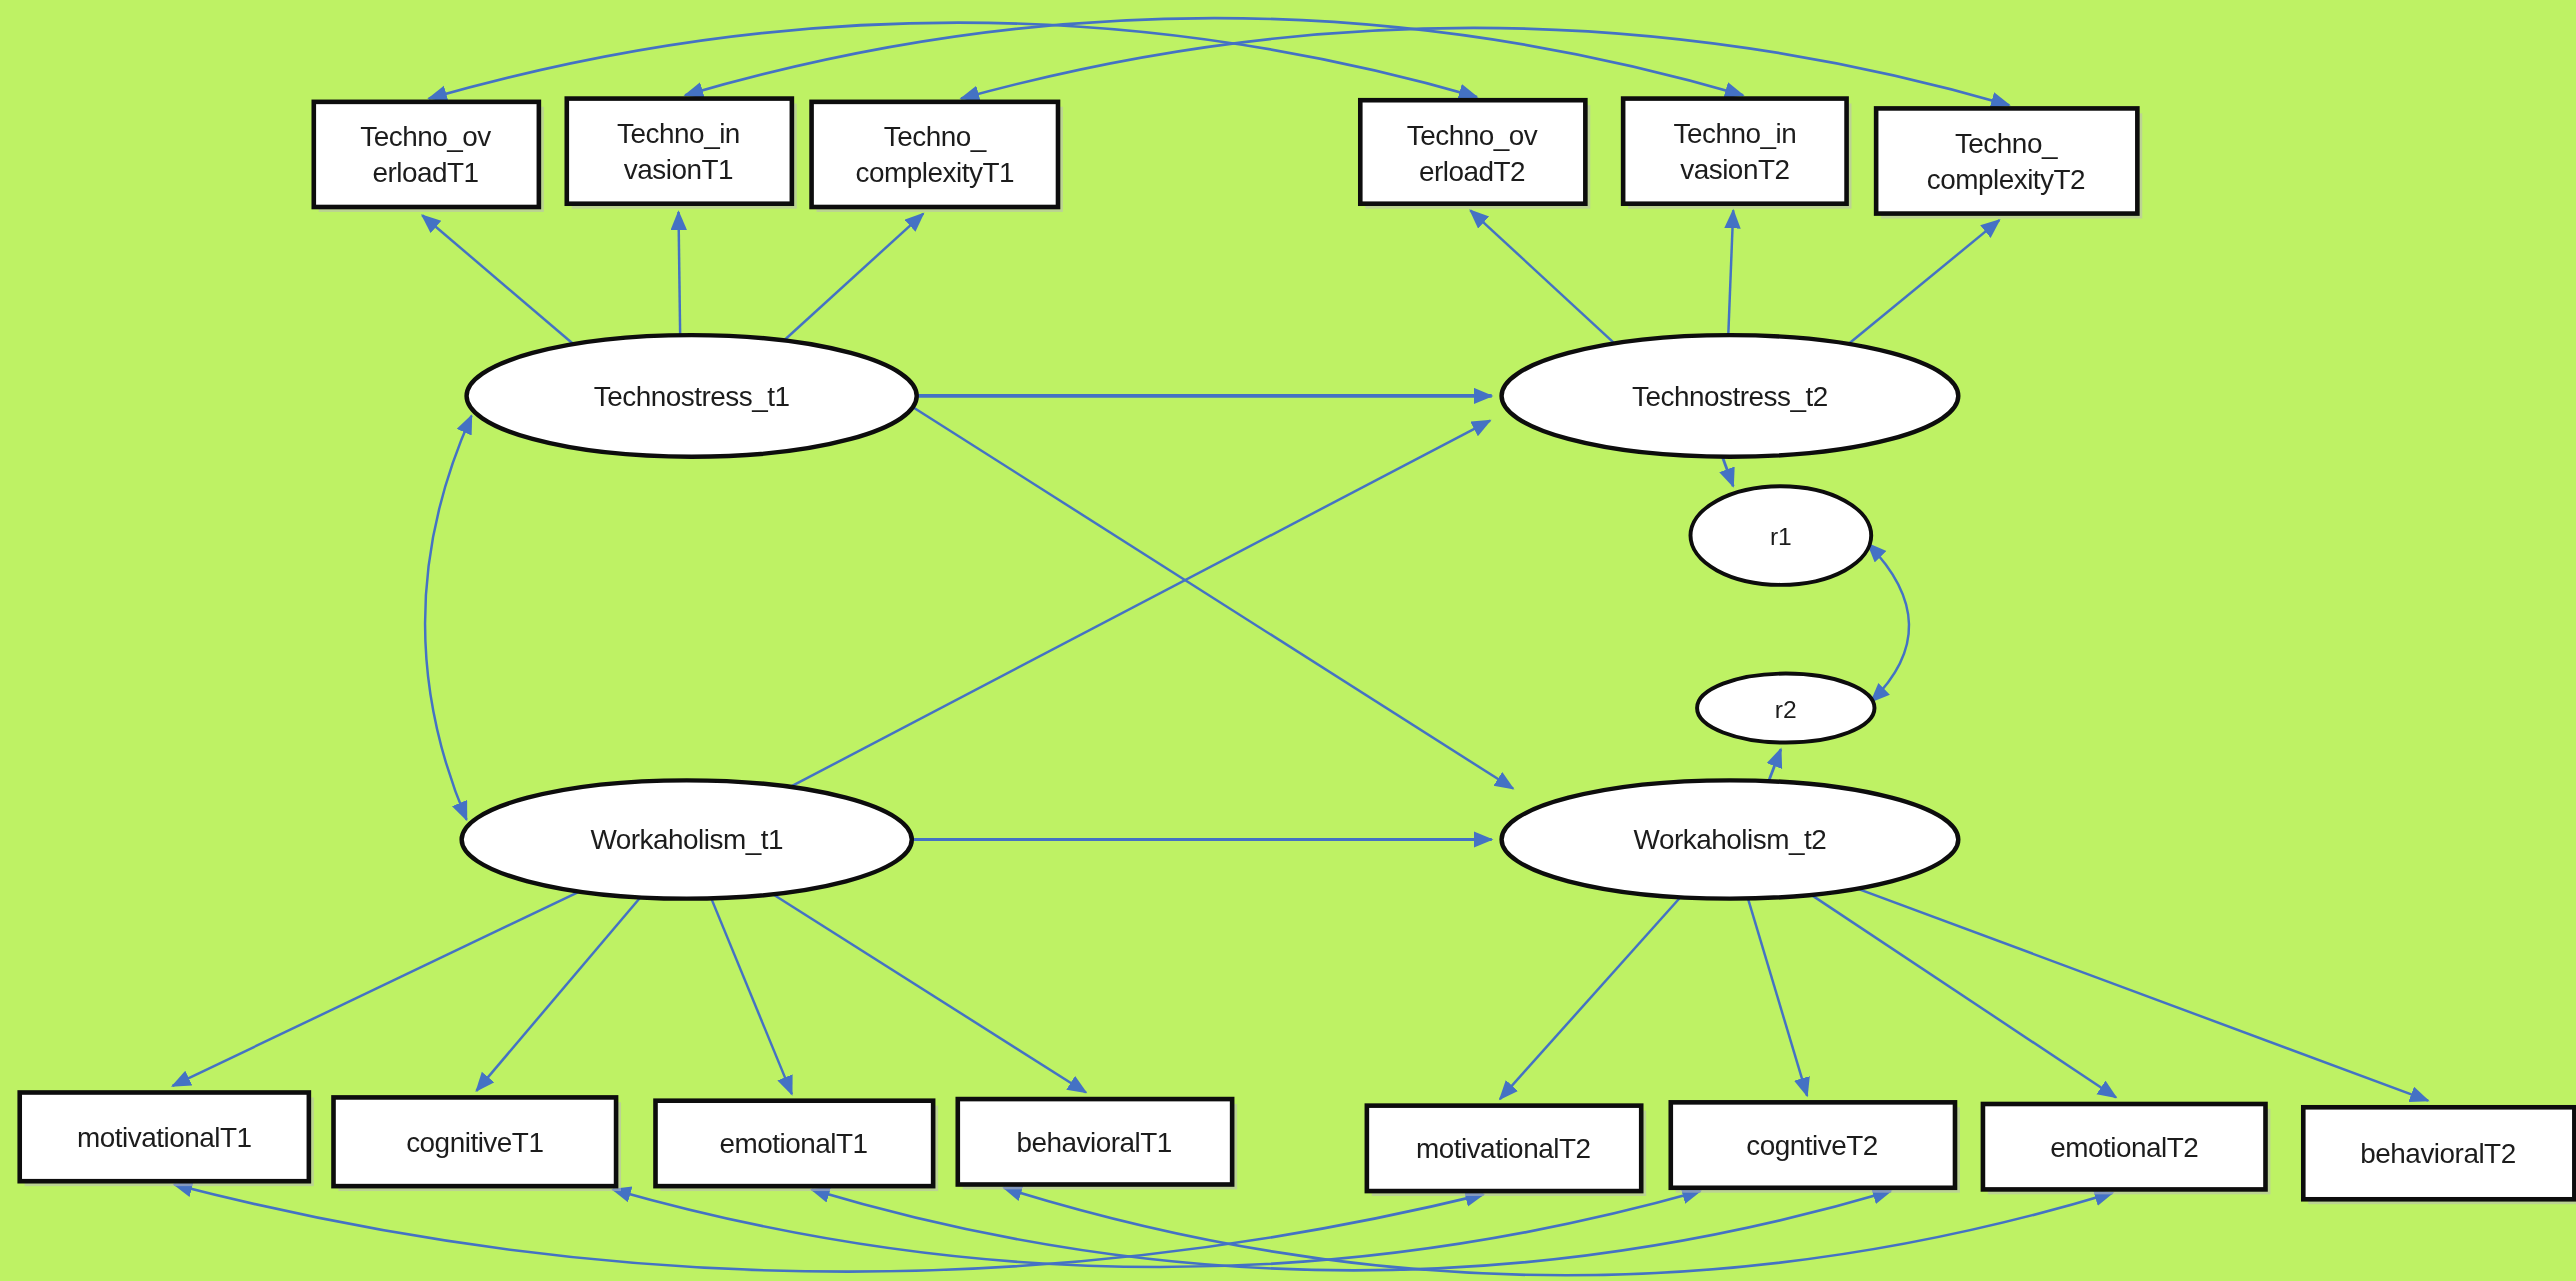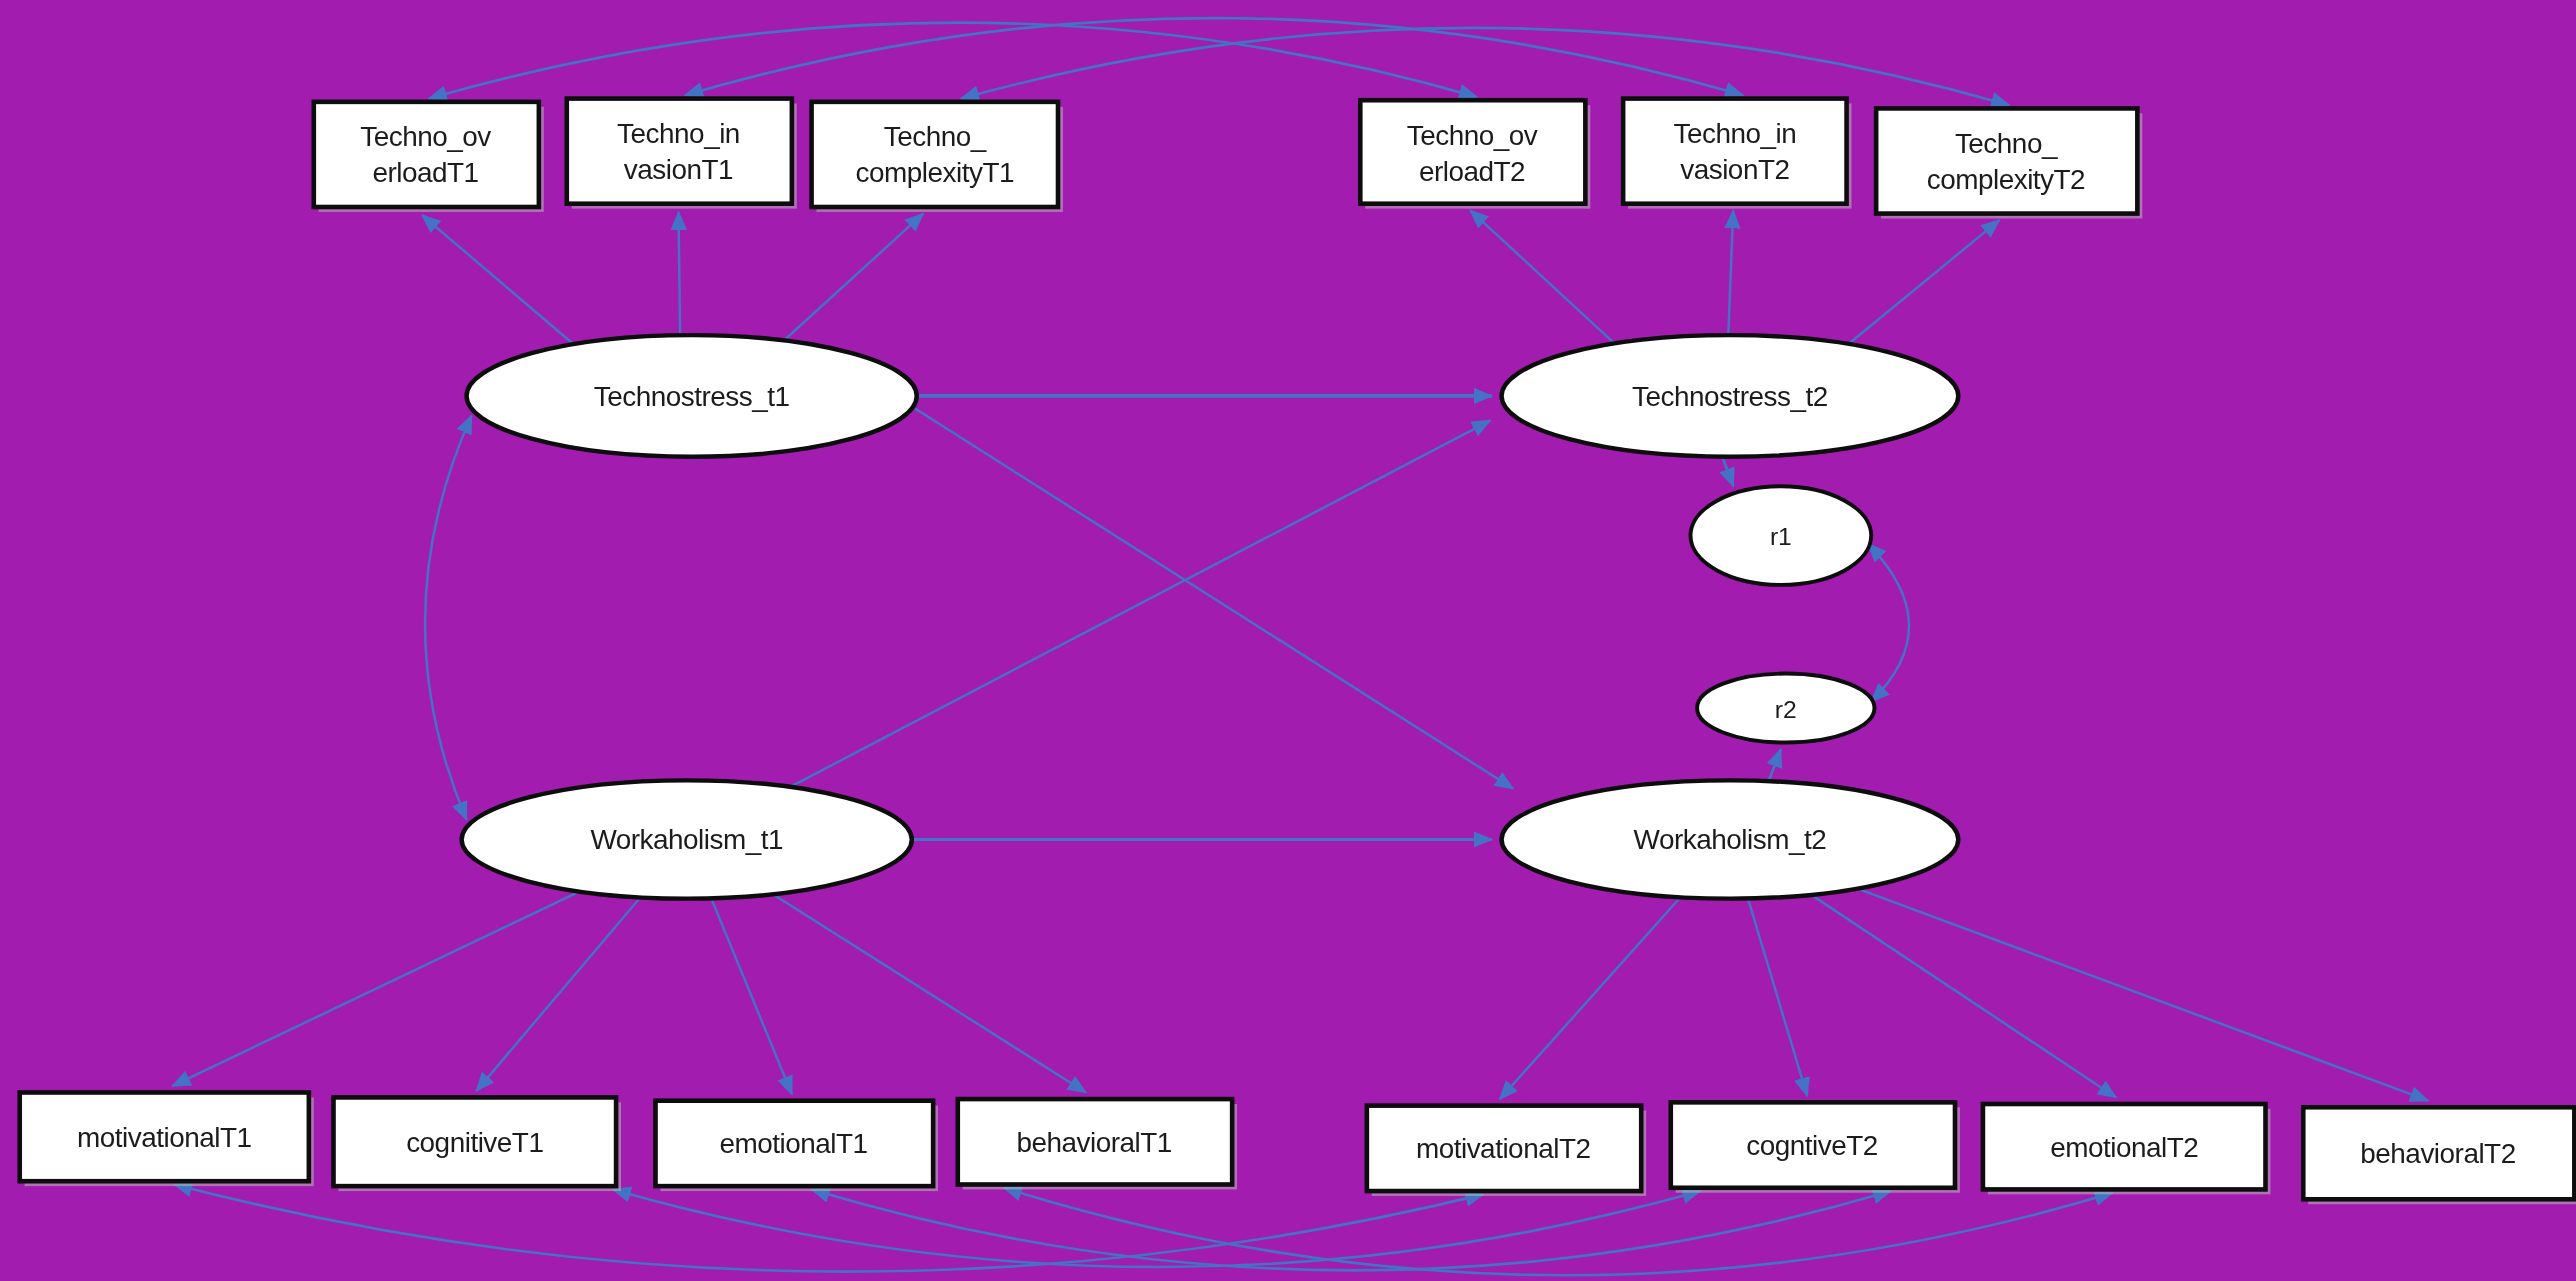--- a/index.html
+++ b/index.html
@@ -2,21 +2,21 @@
 <html style="font-size:12.5px"><head>
 <meta charset="utf-8">
 <style>
   html, body {
     margin: 0;
     padding: 0;
     background: #ffffff;
   }
   .stage {
     width: 100%;
-    background: #a21caf;
+    background: #bef264;
   }
   svg { display: block; width: 100%; height: auto; }
   .lbl {
     font-family: "Liberation Sans", sans-serif;
     font-size: 17px;
     fill: #1c1c1c;
     letter-spacing: -0.3px;
     text-anchor: middle;
   }
   .lbl-sm {

